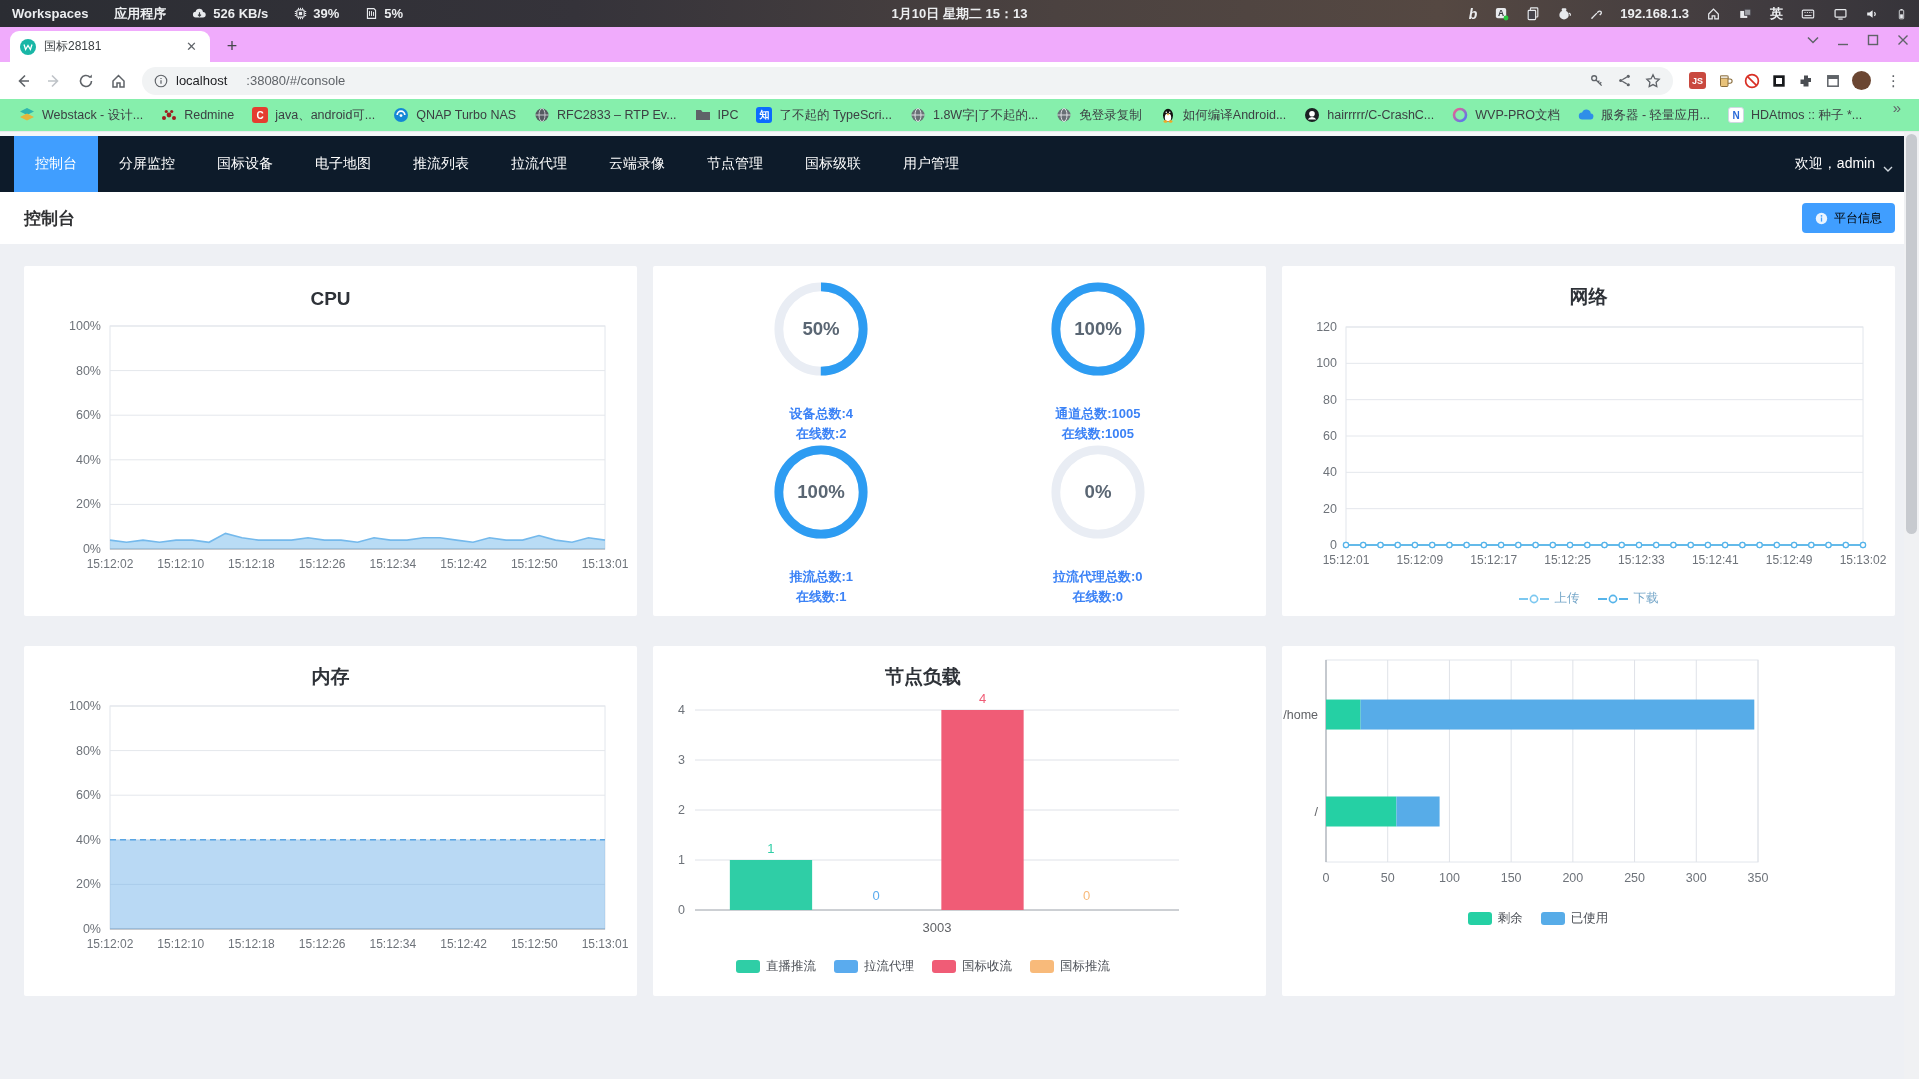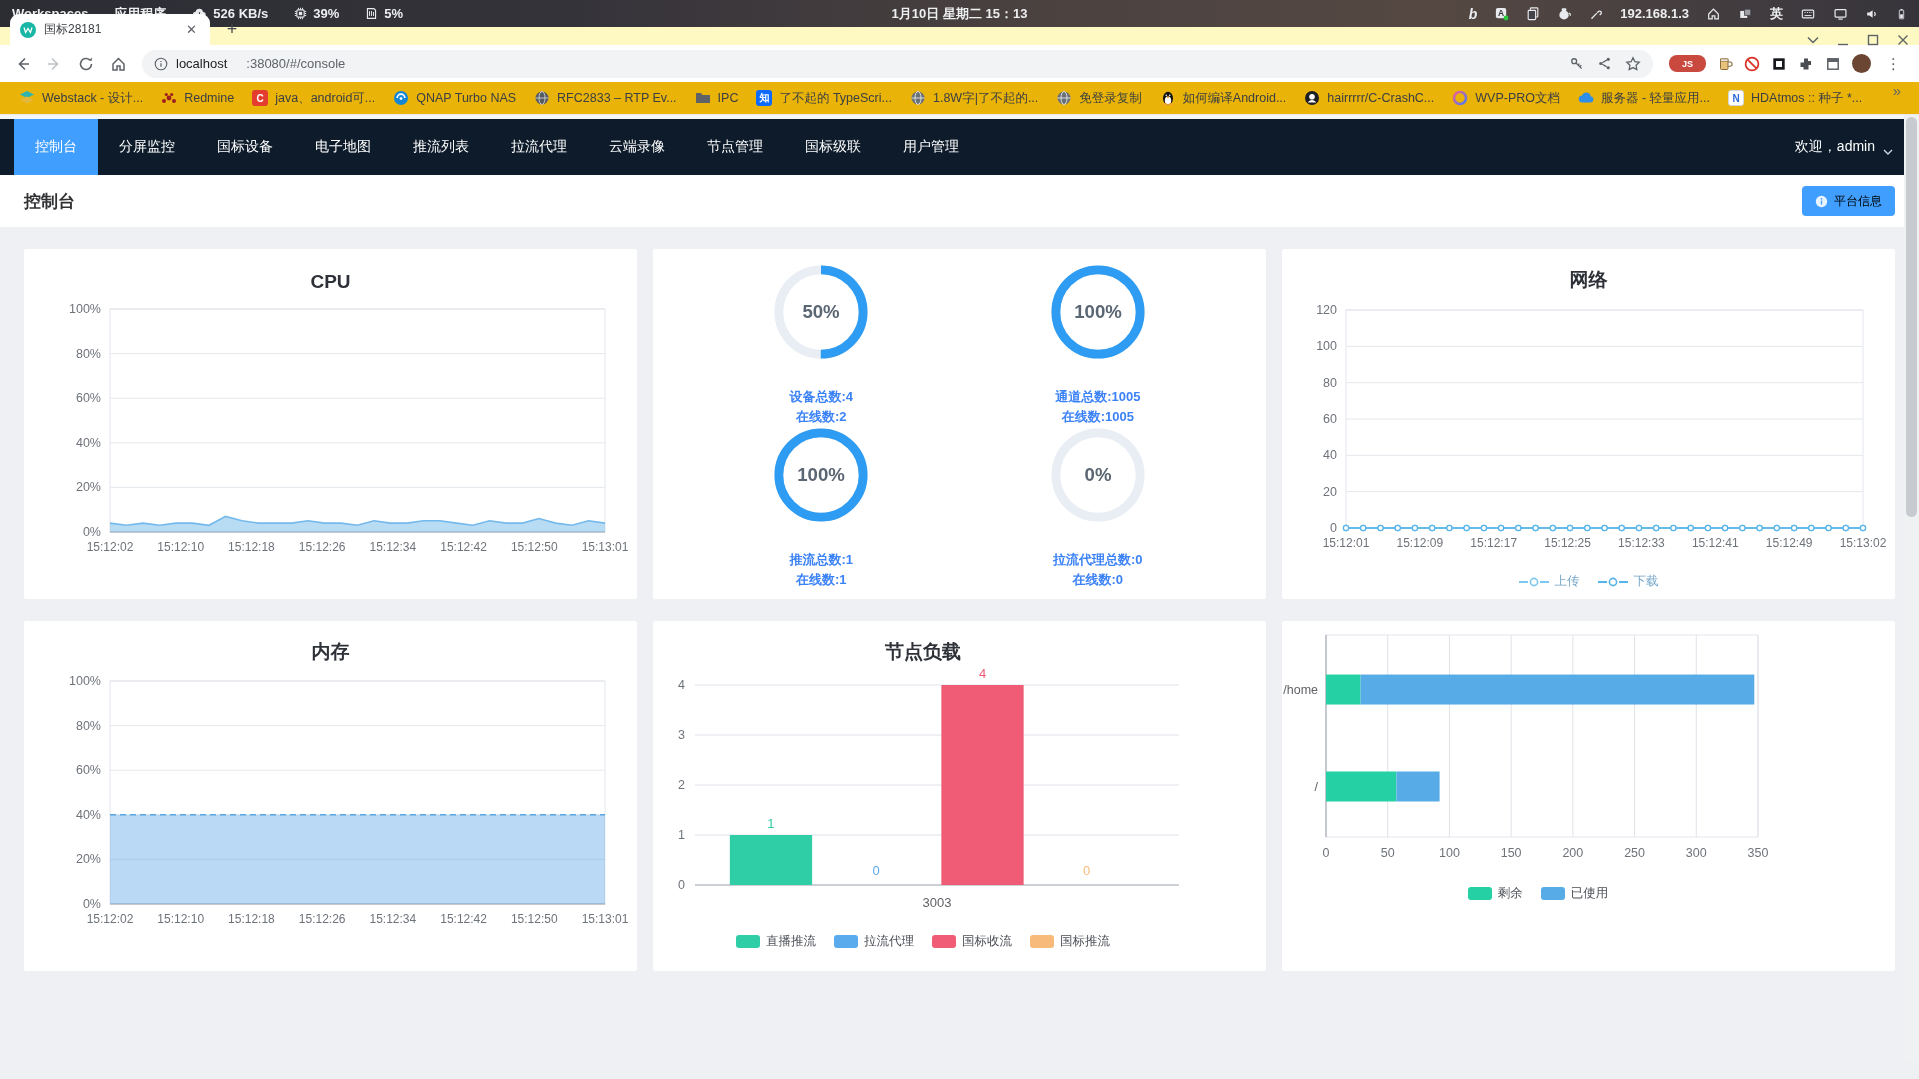--- a/index.html
+++ b/index.html
@@ -11,58 +11,58 @@
   .sysbar { height:27px; display:flex; align-items:center; position:relative;
     background:linear-gradient(90deg,#2b2d33 0%,#35333a 30%,#4b4240 55%,#554842 75%,#403b3f 92%,#36343a 100%);
     color:#eceef0; font-size:13px; font-weight:bold; padding:0 12px; }
   .sysbar-left { display:flex; align-items:center; gap:26px; }
   .sb-item { display:flex; align-items:center; gap:6px; white-space:nowrap;text-align:center; }
   .sysbar-center { position:absolute; left:50%; transform:translateX(-50%); }
   .sysbar-right { margin-left:auto; display:flex; align-items:center; gap:17px; }
   .sb-glyph { font-weight:bold; font-style:italic; font-size:14px; }
 
   
-  .tabstrip { height:18px; background:#fef9c3; display:flex; align-items:flex-end; padding-left:10px; position:relative; }
+  .tabstrip { height:35px; background:#f0abfc; display:flex; align-items:flex-end; padding-left:10px; position:relative; }
   .tab { width:200px; height:31px; background:#fff; border-radius:9px 9px 0 0; display:flex; align-items:center; gap:8px; padding:0 10px; font-size:12px; color:#3c4043; }
   .tab-title { flex:1; overflow:hidden; white-space:nowrap; }
   .tab-close { color:#5f6368; font-size:13px; padding:0 3px; }
   .newtab { width:28px; height:28px; margin:0 0 2px 8px; display:flex; align-items:center; justify-content:center; font-size:18px; color:#44474b; border-radius:50%; }
   .win-controls { position:absolute; right:10px; top:7px; display:flex; gap:18px; align-items:center; color:#5f6368; }
 
   
   .toolbar { height:37px; background:#fff; display:flex; align-items:center; padding:0 8px; gap:4px; }
   .tb-btn { width:28px; height:28px; display:flex; align-items:center; justify-content:center; border-radius:50%; }
   .addressbar { flex:1; height:28px; background:#f1f3f4; border-radius:14px; display:flex; align-items:center; padding:0 12px; gap:8px; margin:0 6px; font-size:13px; }
   .url-host { color:#202124; }
   .url-rest { color:#5f6368;margin-left:19px; }
   .addr-icons { margin-left:auto; display:flex; gap:13px; align-items:center; }
   .ext-row { display:flex; align-items:center; gap:11px; padding:0 6px; }
-  .ext-badge { width:37px; height:17px; border-radius:8px; color:#fff; font-size:9px; font-weight:bold; display:flex; align-items:center; justify-content:center; }
+  .ext-badge { width:17px; height:17px; border-radius:3px; color:#fff; font-size:9px; font-weight:bold; display:flex; align-items:center; justify-content:center; }
   .avatar-circle { width:19px; height:19px; border-radius:50%; background:#6b4632; display:inline-block; }
   .menu-dots { color:#5f6368; font-size:15px; padding:0 4px; }
 
   
-  .bookmarks { height:33px; background:#eab308; display:flex; padding:0 10px; font-size:12.5px; color:#3c4043; border-bottom:1px solid #e8eaed; }
+  .bookmarks { height:33px; background:#86efac; display:flex; padding:0 10px; font-size:12.5px; color:#3c4043; border-bottom:1px solid #e8eaed; }
   .bookmark { display:flex; align-items:center; gap:7px; padding:4px 9px; border-radius:13px; white-space:nowrap; }
   .bm-badge { width:16px; height:16px; border-radius:3px; color:#fff; font-size:10px; font-weight:bold; display:inline-flex; align-items:center; justify-content:center; }
   .bm-overflow { margin-left:auto; color:#5f6368; font-size:15px; padding-right:8px; }
 
   
   .webpage { position:relative; height:947px; background:#eef0f4; }
   .page-topstrip { height:4px; background:#f5f6f8; }
   .navbar { height:56px; background:#0d1b2a; display:flex; align-items:center; padding:0 26px 0 14px; }
   .nav-tab { height:56px; display:flex; align-items:center; padding:0 21px; color:#fff; font-size:14px; cursor:pointer; }
   .nav-tab.active { background:#409eff; }
   .nav-right { margin-left:auto; color:#fff; font-size:14px; display:flex; align-items:flex-end; gap:8px; }
 
   .page-header { height:52px; background:#fff; display:flex; align-items:center; padding:0 24px; }
   .page-title { font-size:17px; font-weight:bold; color:#303133; }
   .btn-platform { margin-left:auto; background:#409eff; color:#000000; font-size:12px; height:30px; padding:0 13px; border:none; border-radius:4px; display:flex; align-items:center; gap:6px; cursor:pointer; font-family:inherit; }
 
-  .cards { padding:22px 24px 0; display:grid; grid-template-columns:repeat(3,1fr); gap:22px 16px; }
+  .cards { padding:22px 24px 0; display:grid; grid-template-columns:repeat(3,1fr); gap:30px 16px; }
   .card { background:#fff; height:350px; border-radius:2px; overflow:hidden; }
   .card-title { height:48px; display:flex; align-items:flex-end; justify-content:center; font-size:19px; font-weight:bold; color:#2e3238; padding-bottom:4px; }
   .chart-wrap { }
   .narrow-540 { width:540px; }
   .narrow-512 { width:512px; }
 
   .gauge-grid { display:grid; grid-template-columns:1fr 1fr; grid-template-rows:1fr 1fr; height:350px; padding:14px 30px 10px; }
   .gauge { display:flex; flex-direction:column; align-items:center; justify-content:space-between;font-weight:bold; }
   .gauge-labels { font-size:13px; color:#3b82f6; text-align:center; line-height:1.5; margin-top:4px; }
 

